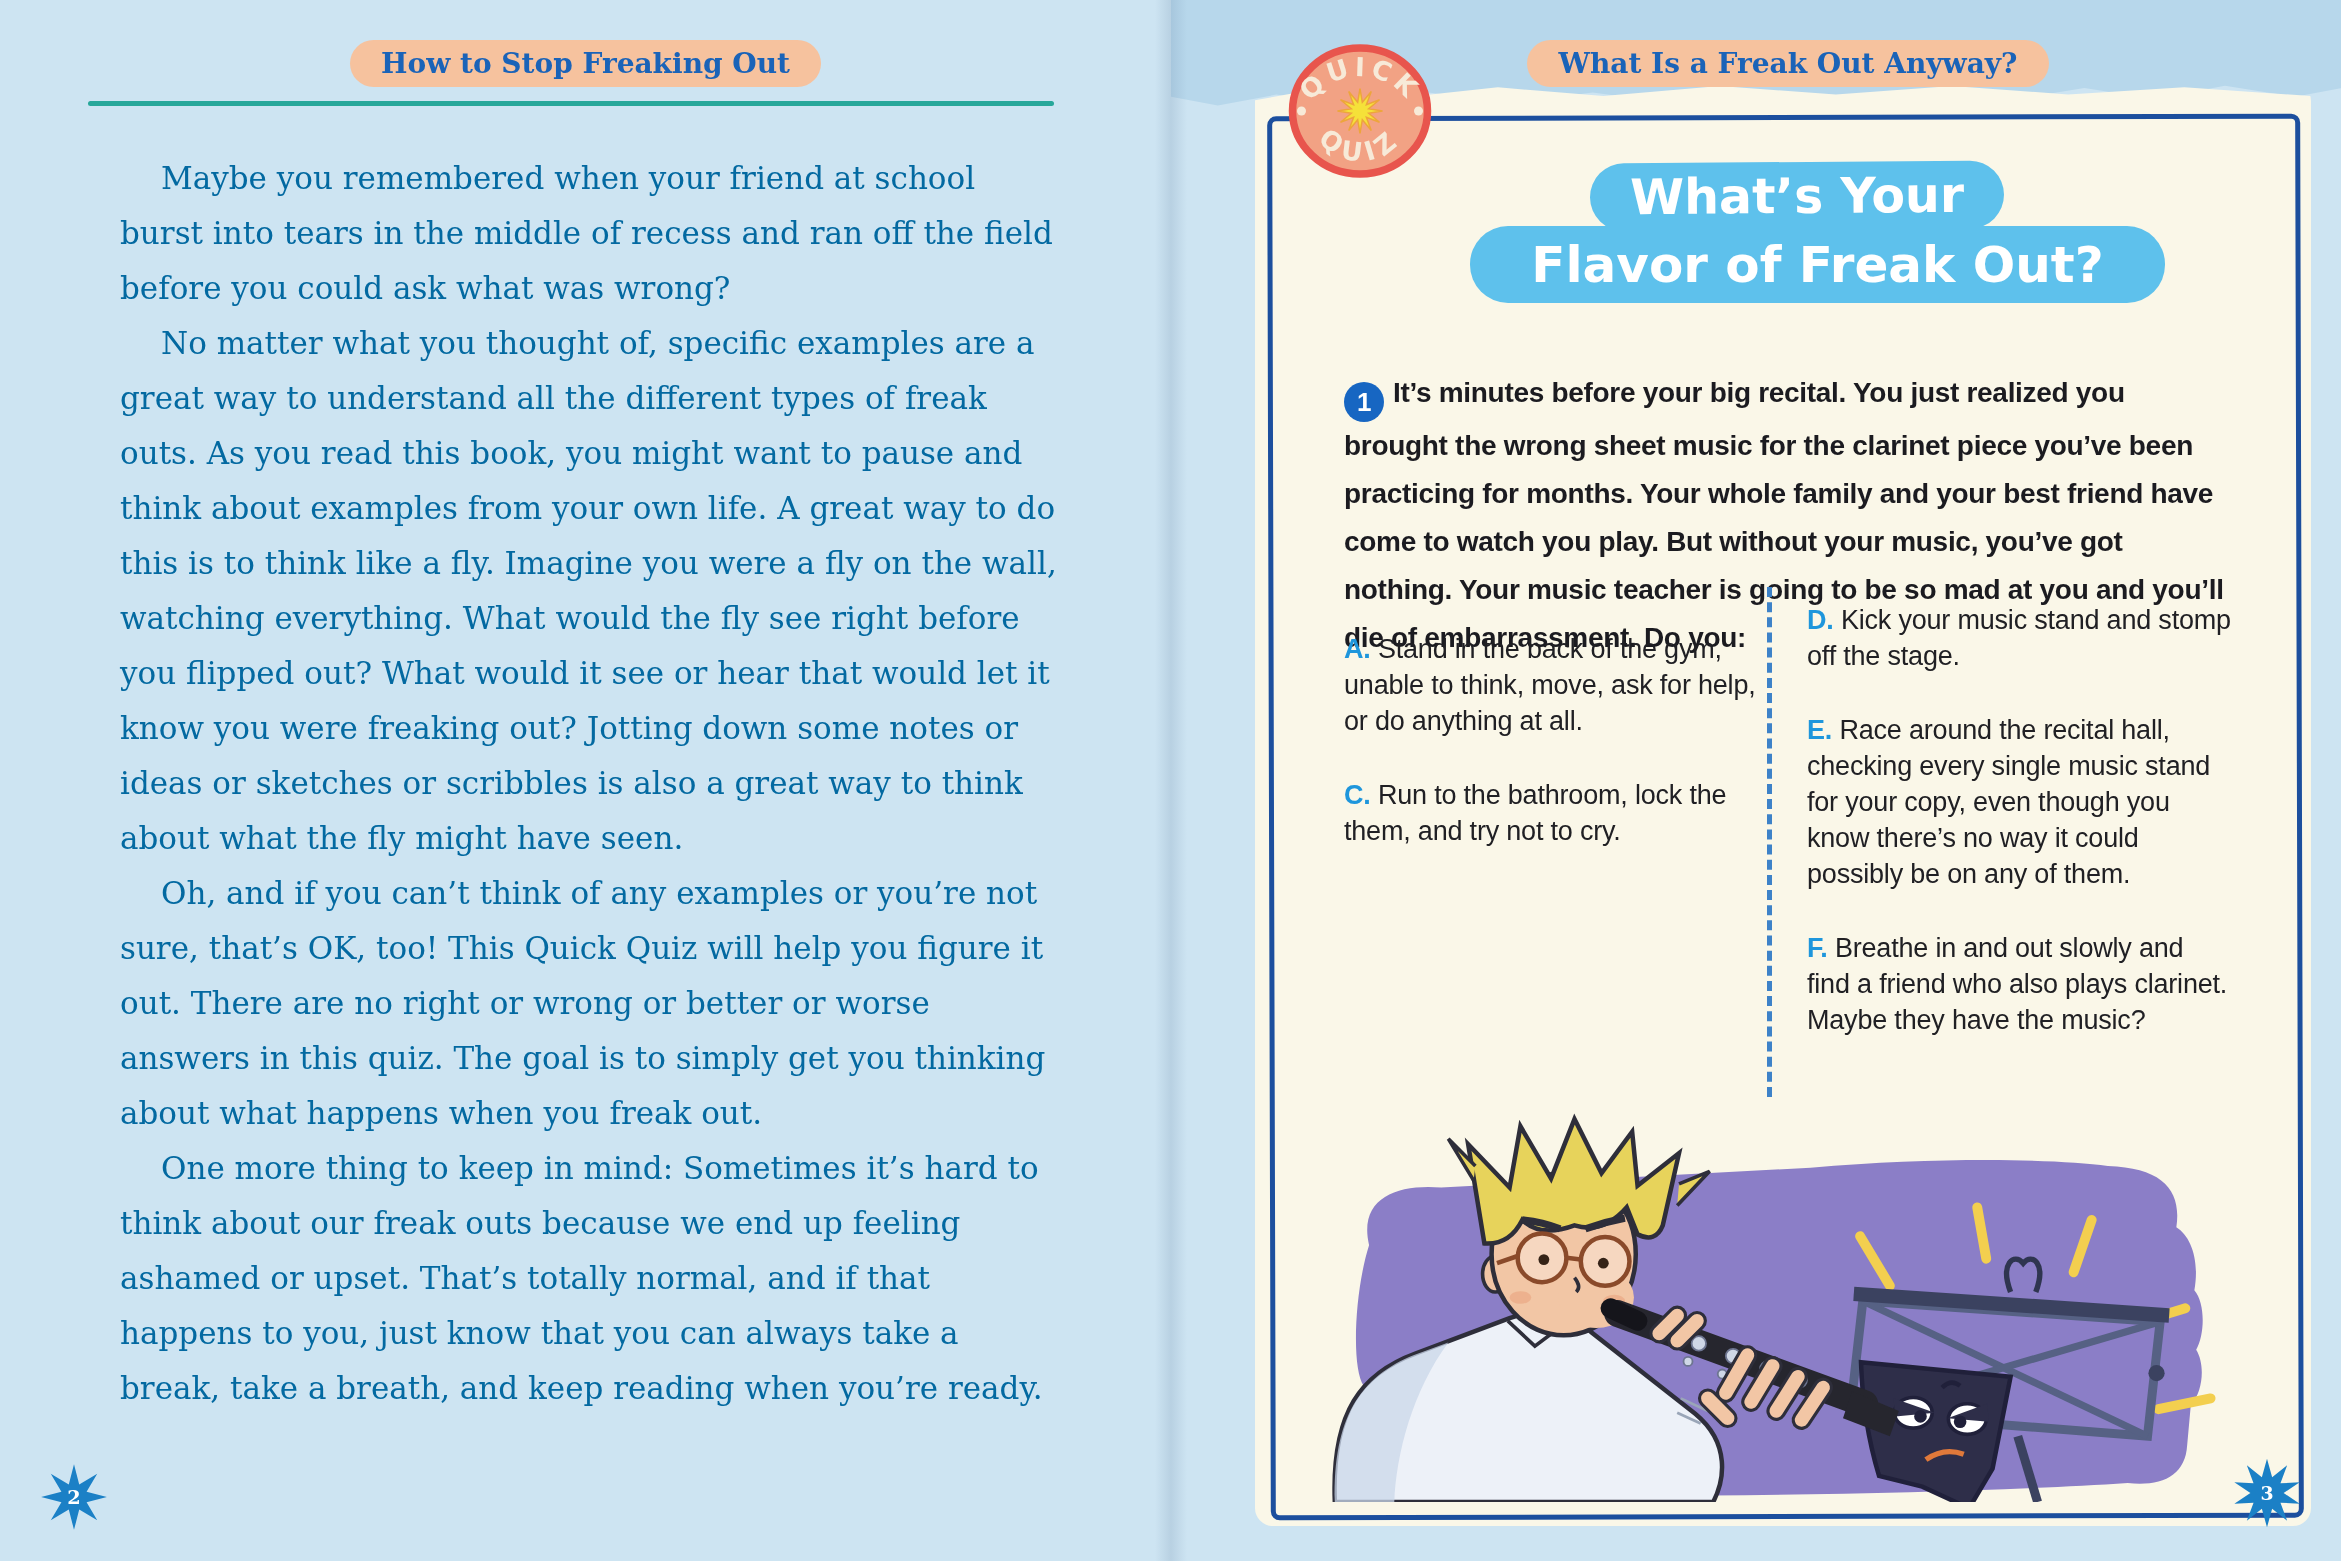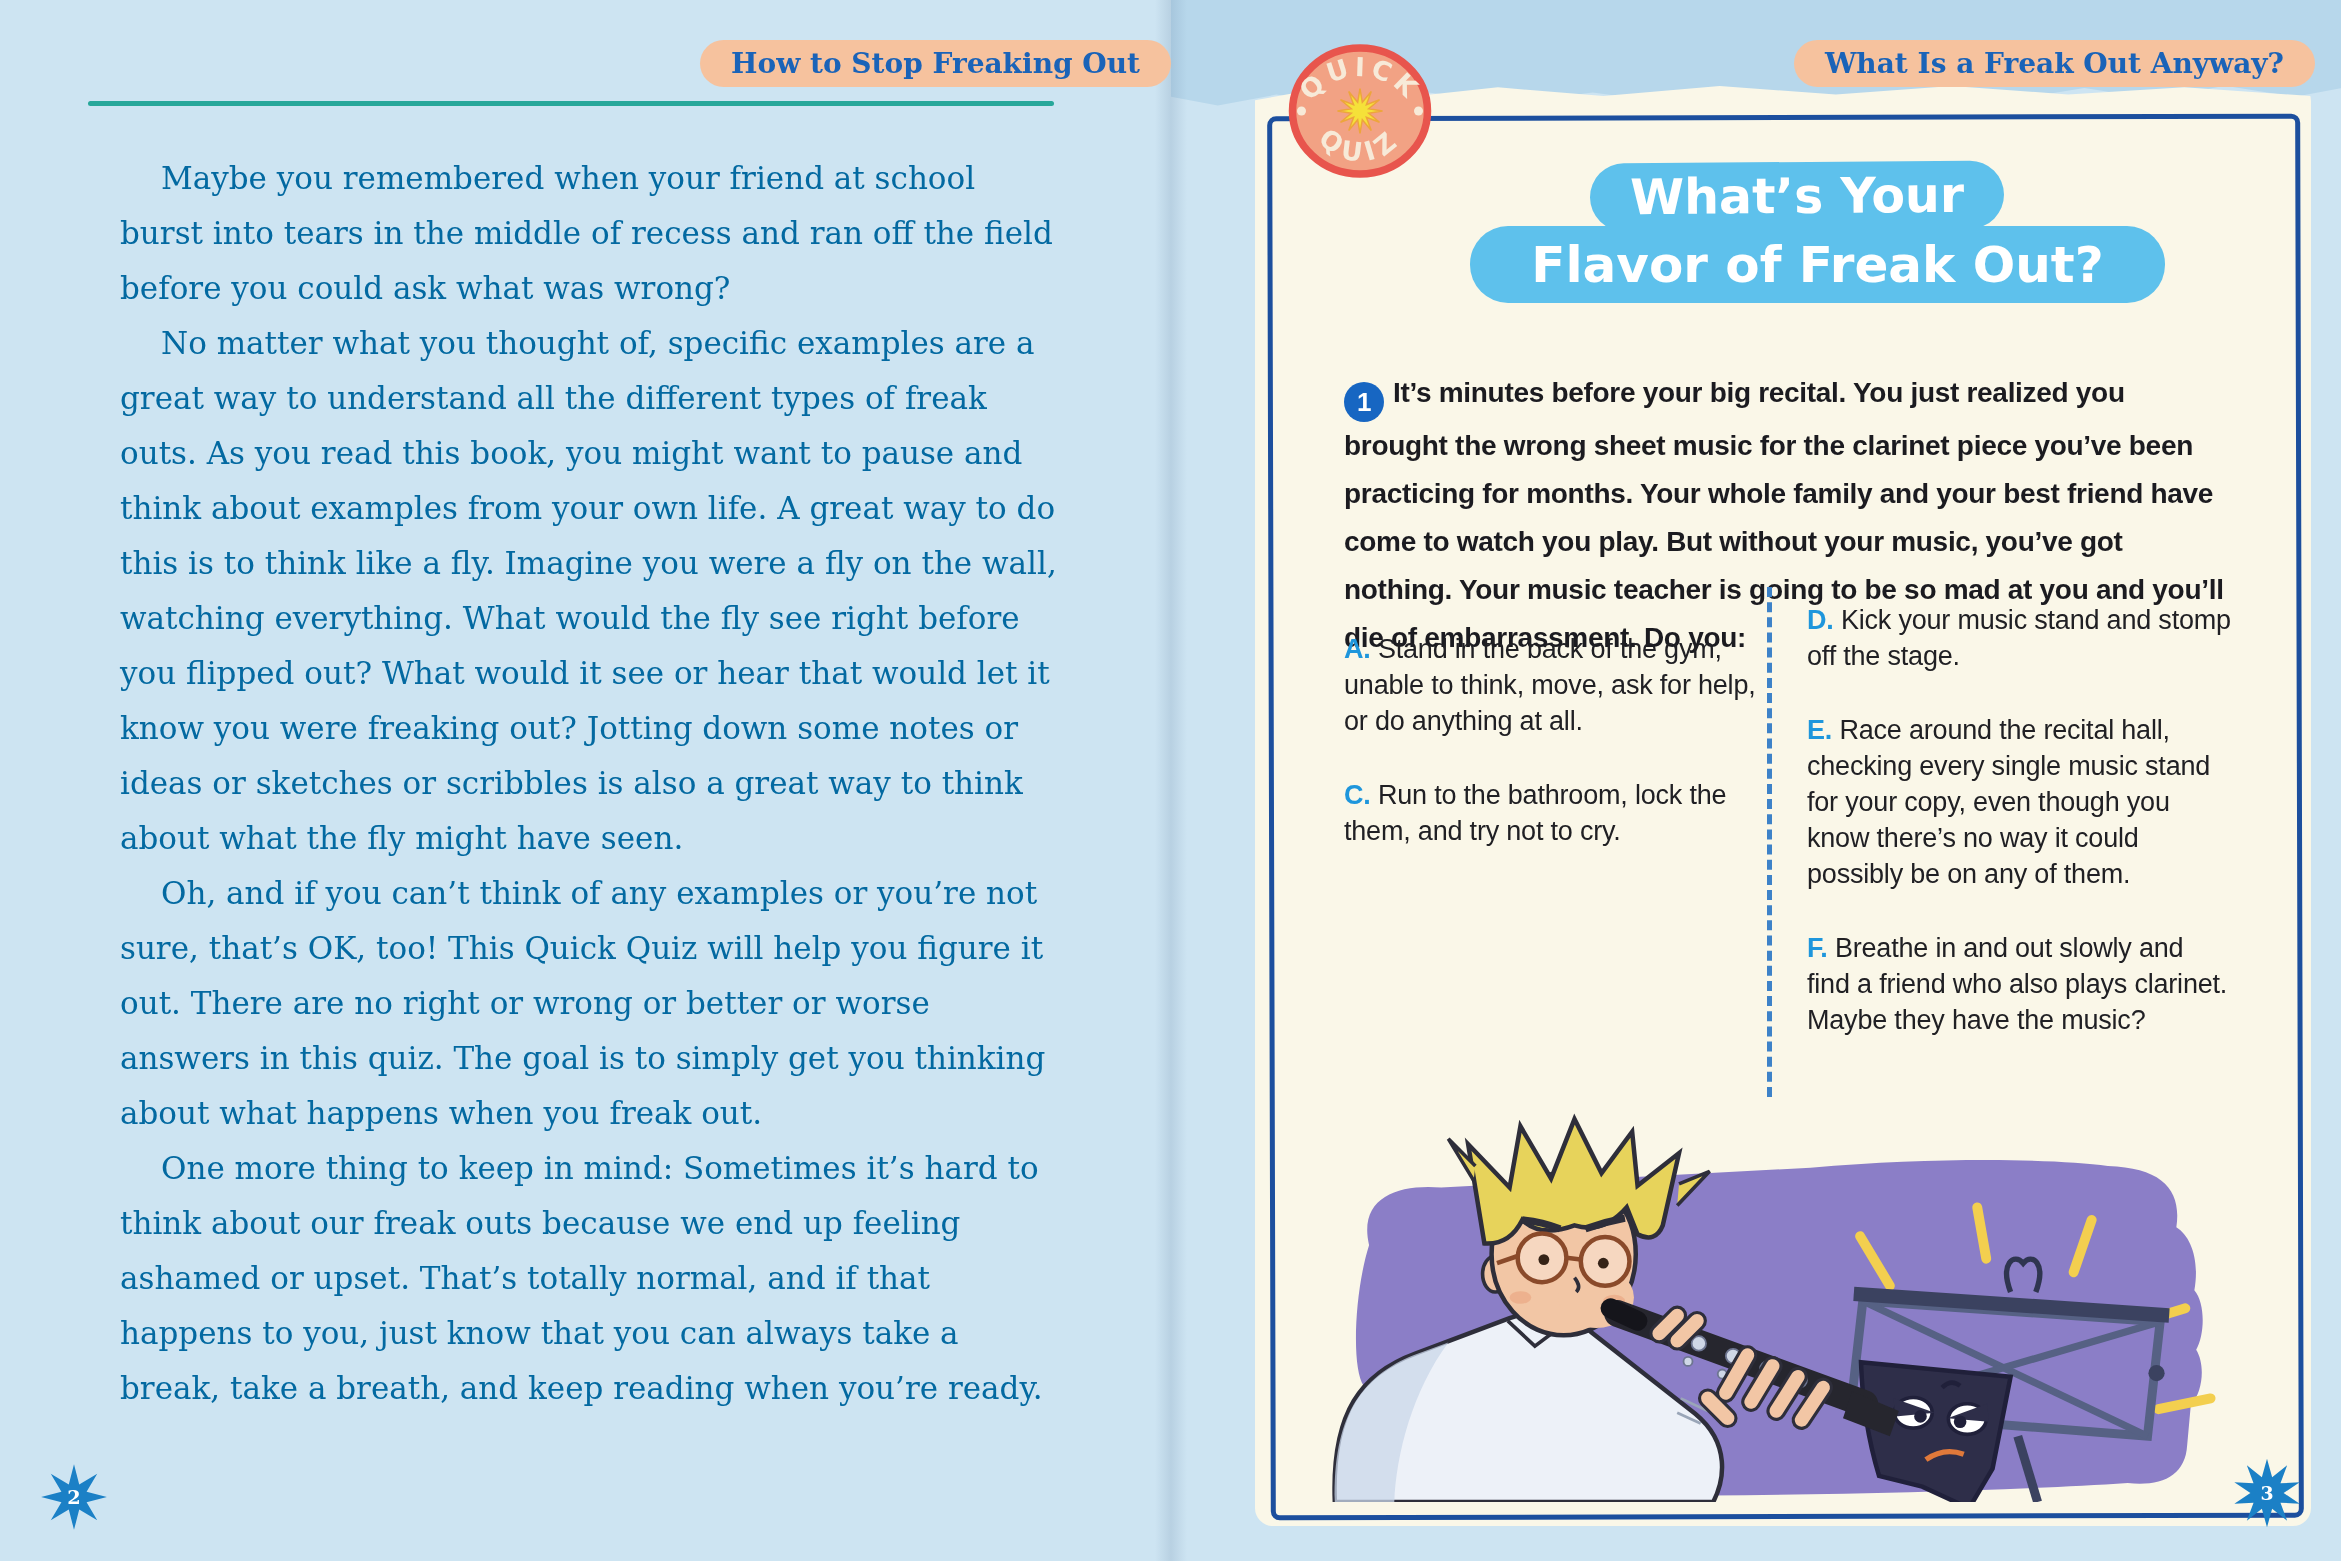--- a/index.html
+++ b/index.html
@@ -7,21 +7,21 @@
        font-family:"DejaVu Serif", serif;}
   .abs{position:absolute;}
 
   
   .band{left:1171px;top:0;width:1171px;height:110px;background:#b7d7eb;z-index:1;
     clip-path:polygon(0 0,100% 0,100% 80%,96% 88%,90% 78%,84% 90%,78% 80%,71% 92%,64% 82%,57% 92%,50% 82%,43% 94%,36% 84%,29% 94%,22% 84%,15% 96%,9% 86%,4% 96%,0 88%);}
   .gutter{left:1155px;top:0;width:32px;height:1561px;z-index:2;
     background:linear-gradient(90deg,rgba(110,140,170,0) 0%,rgba(110,140,170,.22) 50%,rgba(110,140,170,0) 100%);}
 
   
-  .hdr-wrap{top:40px;z-index:7;text-align:right;}
+  .hdr-wrap{top:40px;z-index:7;text-align:center;}
   .hdr{display:inline-block;background:#f6c29e;border-radius:25px;padding:7.2px 31px;
        font-family:"DejaVu Serif",serif;font-weight:bold;font-size:28px;color:#1a63b8;}
   .rule-teal{left:88px;top:101px;width:966px;height:4.5px;background:#27a79a;border-radius:2.7px;z-index:3;}
 
   
   .bodytext{left:120px;top:151px;width:944px;z-index:3;color:#0369a1;font-size:31px;line-height:55px;}
   .bodytext p{margin:0;text-indent:41px;}
 
   
   .card{left:1255px;top:83px;width:1056px;height:1443px;background:#faf7e8;border-radius:18px;z-index:2;

